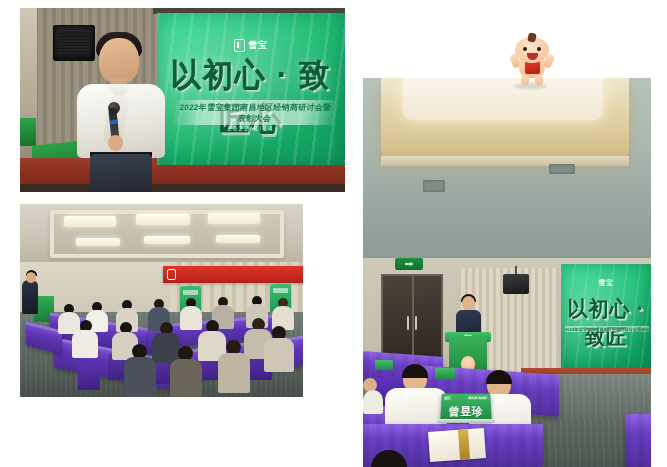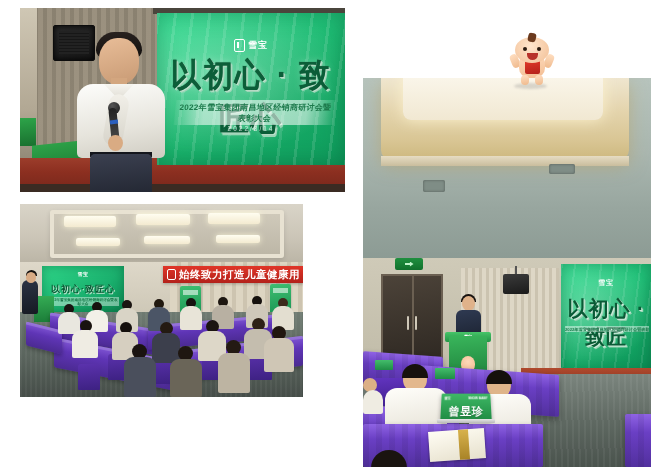--- a/index.html
+++ b/index.html
@@ -307,29 +307,23 @@
     <div class="p2-light" style="left:44px;top:12px;width:52px;height:11px;"></div>
     <div class="p2-light" style="left:116px;top:10px;width:54px;height:11px;"></div>
     <div class="p2-light" style="left:188px;top:9px;width:52px;height:11px;"></div>
     <div class="p2-light" style="left:56px;top:34px;width:44px;height:8px;"></div>
     <div class="p2-light" style="left:124px;top:32px;width:46px;height:8px;"></div>
     <div class="p2-light" style="left:196px;top:31px;width:44px;height:8px;"></div>
 
     <div class="p2-wall"></div>
     <div class="p2-wall-wood"></div>
 
-    <div class="p2-screen">
-      <div class="p2-screen-logo">雪宝</div>
-      <div class="p2-screen-title">以初心·致匠心</div>
-      <div class="p2-screen-sub">2022年雪宝集团南昌地区经销商研讨会暨表彰大会</div>
-    </div>
 
     <div class="p2-banner">
       <span class="p2-banner-mark"></span>
-      <span class="p2-banner-txt">始终致力打造儿童健康用</span>
     </div>
 
     <div class="p2-standee" style="left:160px;top:82px;"></div>
     <div class="p2-standee" style="left:250px;top:80px;"></div>
 
     <div class="p2-floor">
       <div class="p2-carpet"></div>
     </div>
 
     <div class="p2-podium"></div>

